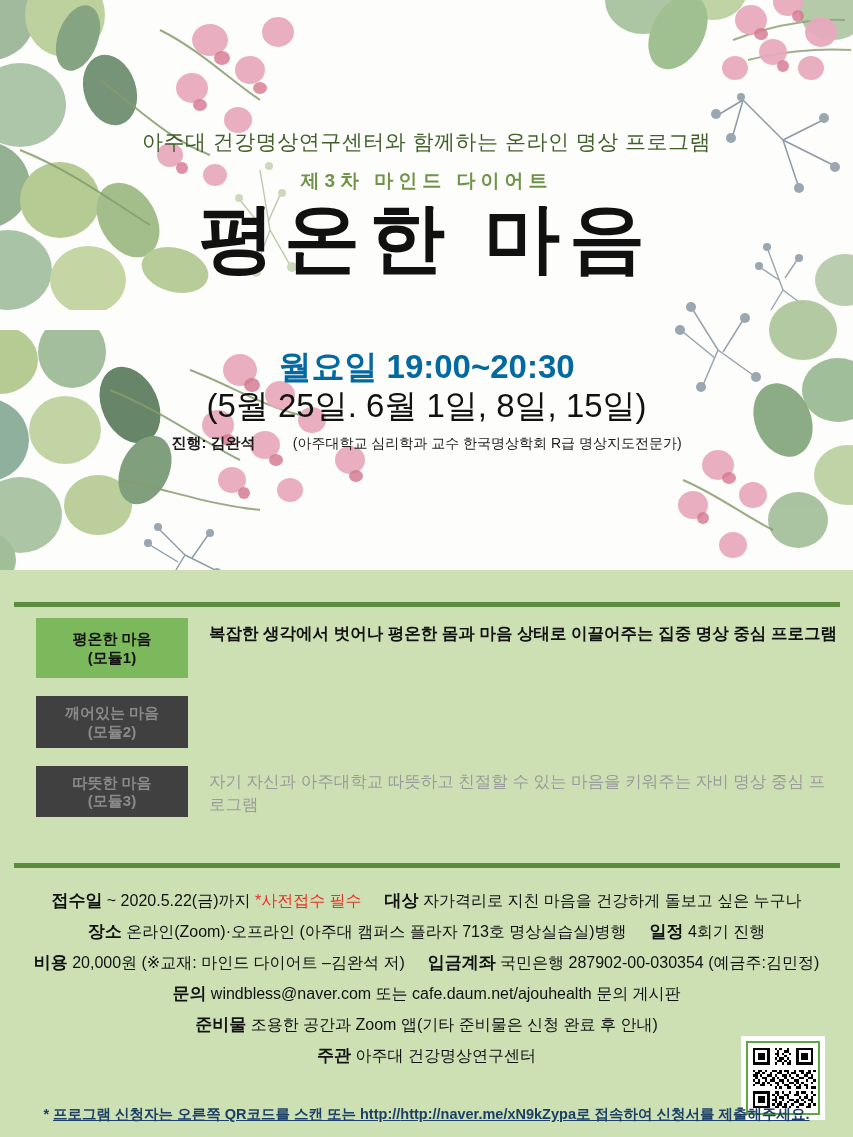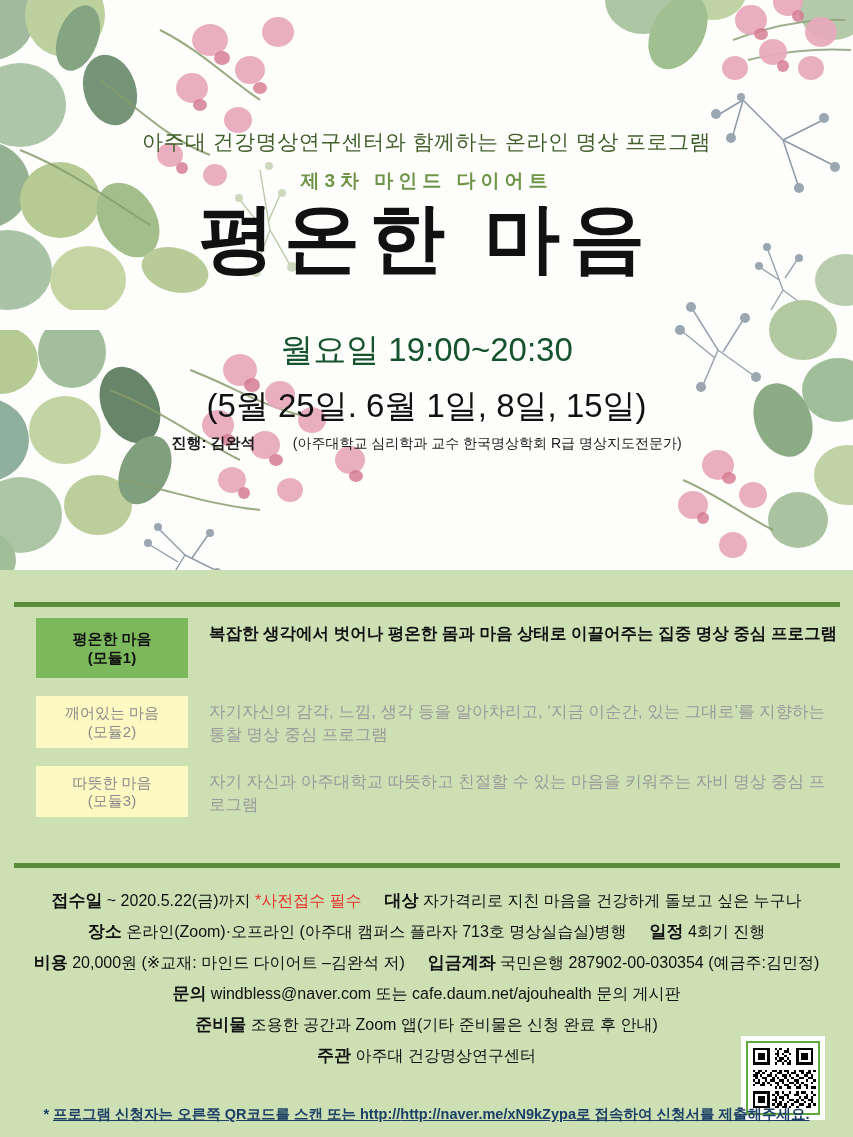--- a/index.html
+++ b/index.html
@@ -63,24 +63,24 @@
   }
   .line-title {
     color: #111111;
     font-weight: bold;
     font-size: 76px;
     letter-spacing: 9px;
     top: 198px;
     line-height: 1.05;
   }
   .line-time {
-    color: #14532d;
+    color: #0369a1;
     font-size: 33px;
-    font-weight: 400;
-    top: 328px;
+    font-weight: 700;
+    top: 345px;
   }
   .line-dates {
     color: #111111;
     font-size: 33px;
     font-weight: 500;
     top: 384px;
   }
   .line-host {
     color: #1a1a1a;
     font-size: 15px;
@@ -138,23 +138,23 @@
     margin-left: 22px;
   }
   .module-chip.active {
     background: #7cb85c;
     color: #111111;
     font-weight: bold;
     min-height: 60px;
     padding-top: 12px;
   }
   .module-chip.inactive {
-    background: #fef9c3;
+    background: #404040;
     color: #8a8a8a;
-    font-weight: normal;
+    font-weight: bold;
   }
   .module-chip .chip-sub {
     display: block;
     font-weight: inherit;
   }
   .module-desc {
     flex: 1;
     padding-left: 21px;
     padding-top: 4px;
     font-size: 16.5px;
@@ -445,21 +445,20 @@
           <span class="chip-sub">(모듈1)</span>
         </div>
         <div class="module-desc active">복잡한 생각에서 벗어나 평온한 몸과 마음 상태로 이끌어주는 집중 명상 중심 프로그램</div>
       </div>
 
       <div class="module-row">
         <div class="module-chip inactive">
           <span>깨어있는 마음</span>
           <span class="chip-sub">(모듈2)</span>
         </div>
-        <div class="module-desc inactive">자기자신의 감각, 느낌, 생각 등을 알아차리고, ‘지금 이순간, 있는 그대로’를 지향하는 통찰 명상 중심 프로그램</div>
       </div>
 
       <div class="module-row">
         <div class="module-chip inactive">
           <span>따뜻한 마음</span>
           <span class="chip-sub">(모듈3)</span>
         </div>
         <div class="module-desc inactive">자기 자신과 아주대학교 따뜻하고 친절할 수 있는 마음을 키워주는 자비 명상 중심 프로그램</div>
       </div>
     </div>

